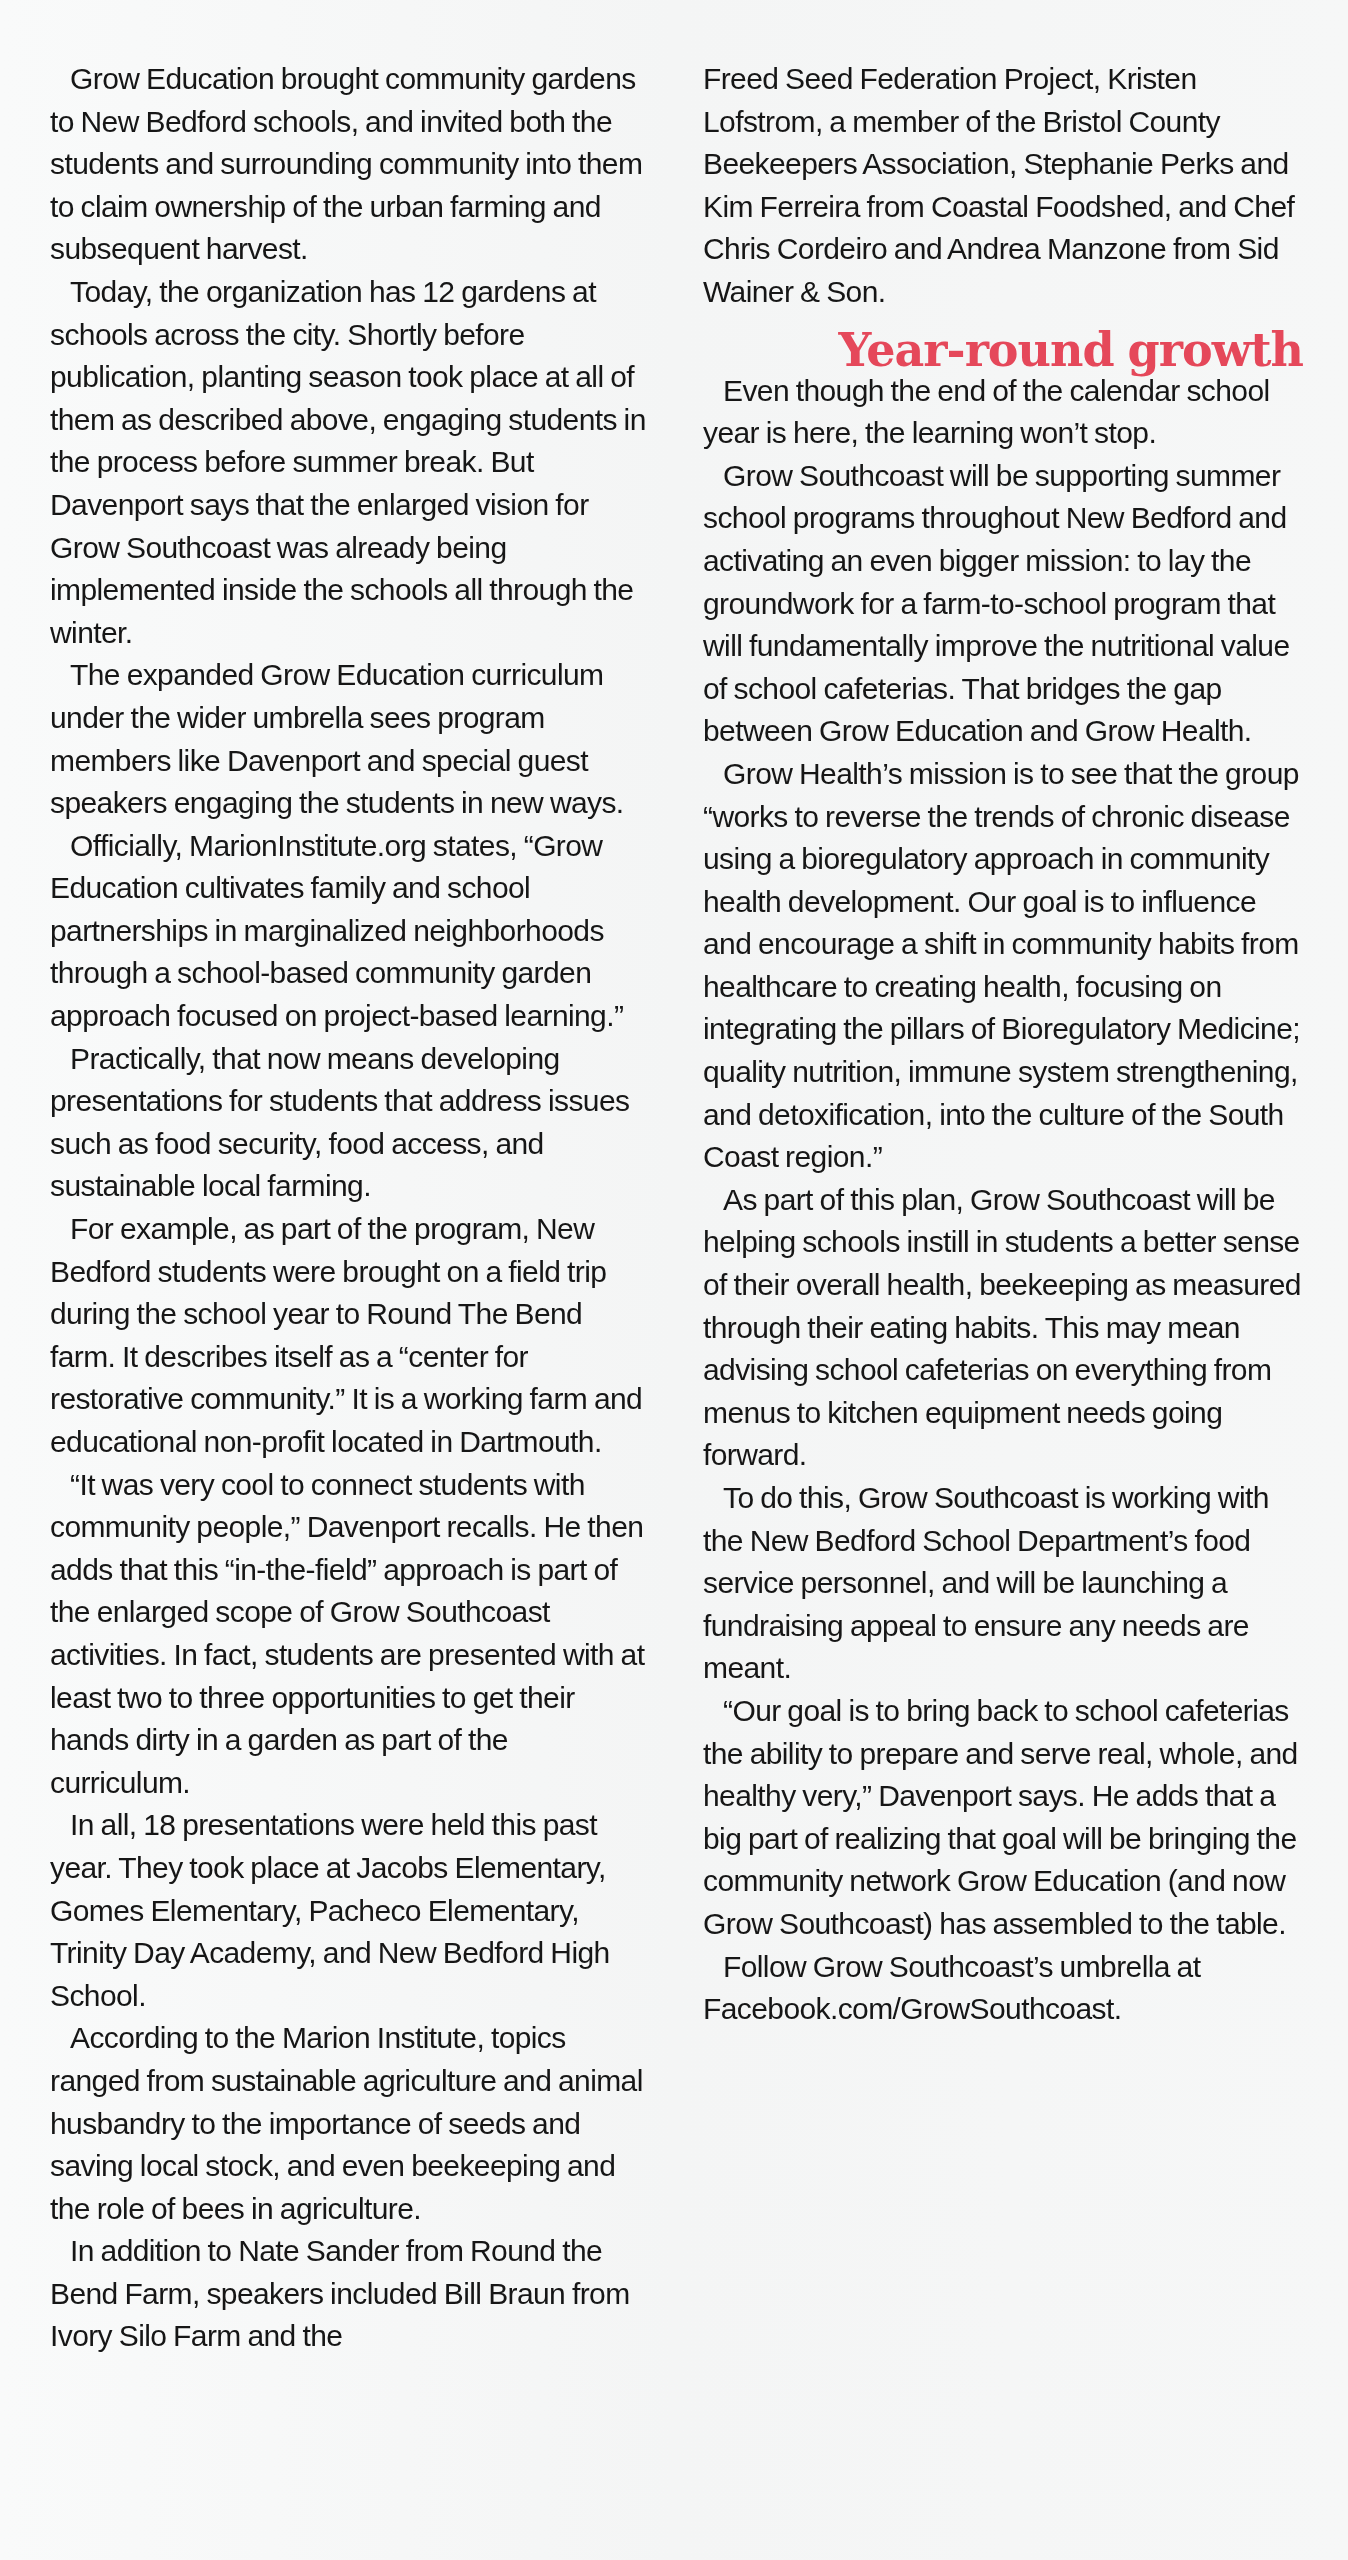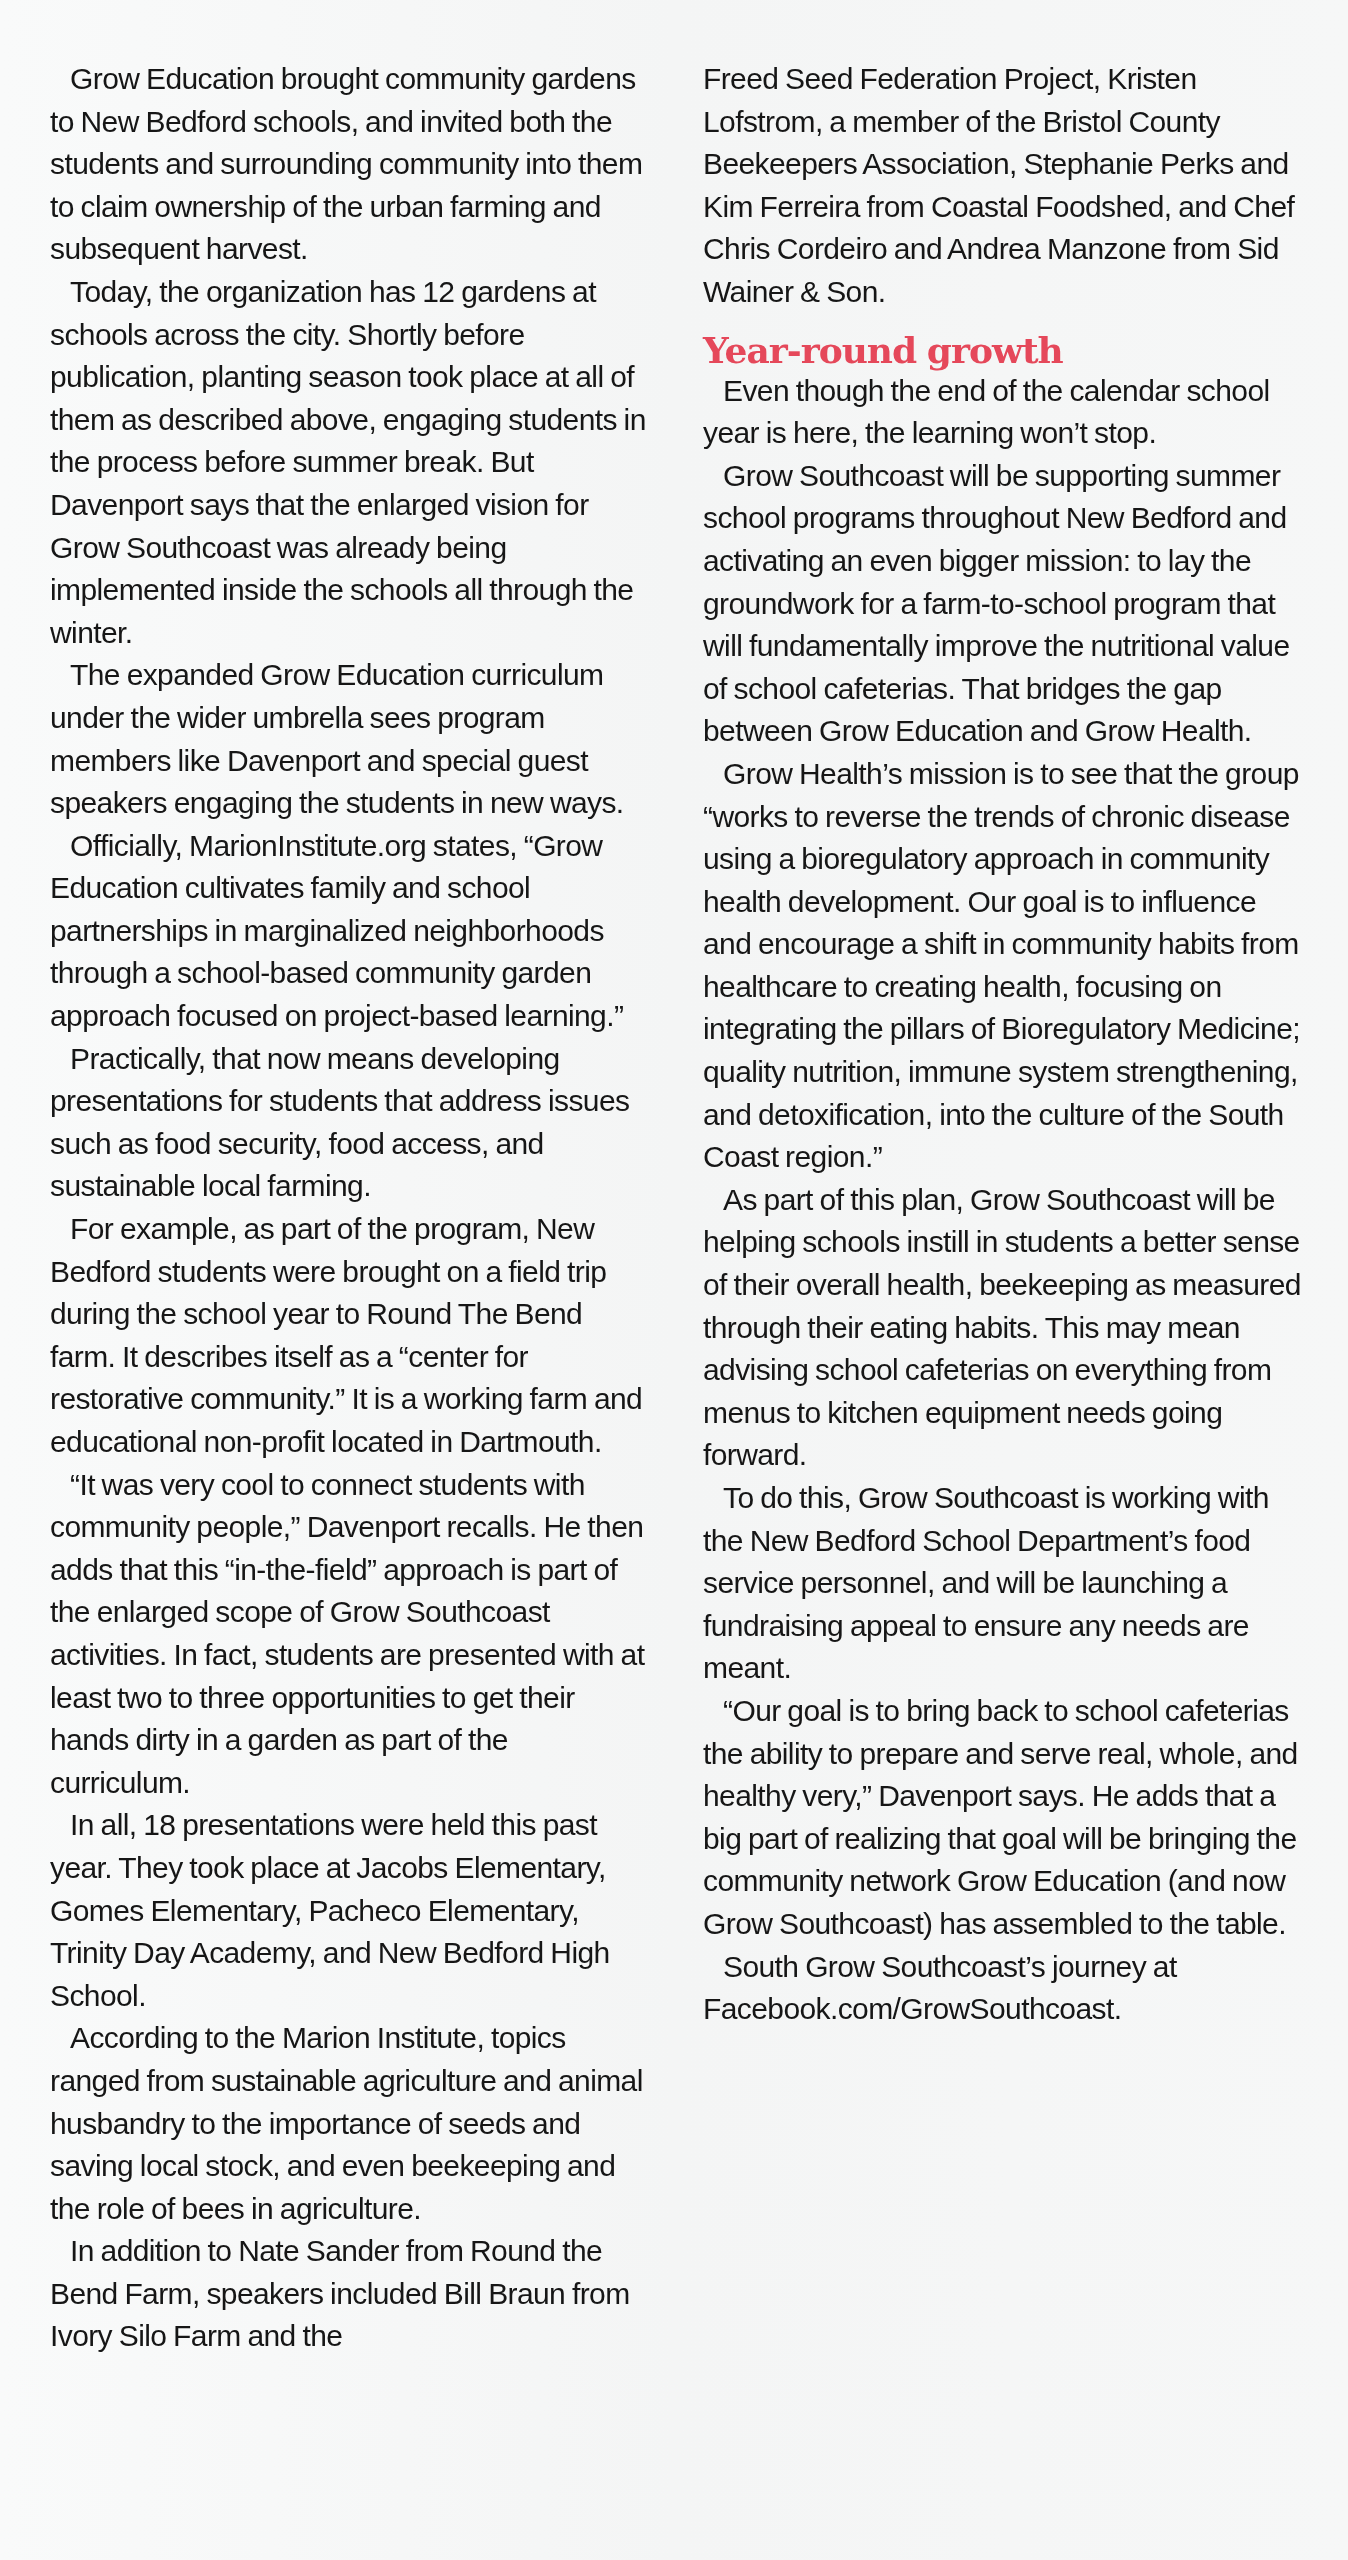--- a/index.html
+++ b/index.html
@@ -43,24 +43,25 @@
       margin: 0;
       text-indent: 20px;
     }
     .para.noindent {
       text-indent: 0;
     }
     .subhead {
       margin: 14px 0 0 0;
       font-family: "DejaVu Serif", "Liberation Serif", serif;
       font-weight: bold;
-      font-size: 36px;
+      font-size: 46px;
       line-height: 44px;
       letter-spacing: -1px;
       color: #e5485a;
+      text-align: right;
     }
     .subhead + .para { margin-top: -2px; }
   </style>
 </head>
 <body>
 
 <div class="page">
 
   <div class="column col-left">
     <p class="para">Grow Education brought community gardens to New Bedford schools, and invited both the students and surrounding community into them to claim ownership of the urban farming and subsequent harvest.</p>
@@ -77,16 +78,16 @@
 
   <div class="column col-right">
     <p class="para noindent">Freed Seed Federation Project, Kristen Lofstrom, a member of the Bristol County Beekeepers Association, Stephanie Perks and Kim Ferreira from Coastal Foodshed, and Chef Chris Cordeiro and Andrea Manzone from Sid Wainer &amp; Son.</p>
     <h2 class="subhead">Year-round growth</h2>
     <p class="para">Even though the end of the calendar school year is here, the learning won’t stop.</p>
     <p class="para">Grow Southcoast will be supporting summer school programs throughout New Bedford and activating an even bigger mission: to lay the groundwork for a farm-to-school program that will fundamentally improve the nutritional value of school cafeterias. That bridges the gap between Grow Education and Grow Health.</p>
     <p class="para">Grow Health’s mission is to see that the group “works to reverse the trends of chronic disease using a bioregulatory approach in community health development. Our goal is to influence and encourage a shift in community habits from healthcare to creating health, focusing on integrating the pillars of Bioregulatory Medicine; quality nutrition, immune system strengthening, and detoxification, into the culture of the South Coast region.”</p>
     <p class="para">As part of this plan, Grow Southcoast will be helping schools instill in students a better sense of their overall health, beekeeping as measured through their eating habits. This may mean advising school cafeterias on everything from menus to kitchen equipment needs going forward.</p>
     <p class="para">To do this, Grow Southcoast is working with the New Bedford School Department’s food service personnel, and will be launching a fundraising appeal to ensure any needs are meant.</p>
     <p class="para">“Our goal is to bring back to school cafeterias the ability to prepare and serve real, whole, and healthy very,” Davenport says. He adds that a big part of realizing that goal will be bringing the community network Grow Education (and now Grow Southcoast) has assembled to the table.</p>
-    <p class="para">South Grow Southcoast’s journey at Facebook.com/GrowSouthcoast.</p>
+    <p class="para">Follow Grow Southcoast’s umbrella at Facebook.com/GrowSouthcoast.</p>
   </div>
 
 </div>
 
 </body></html>

